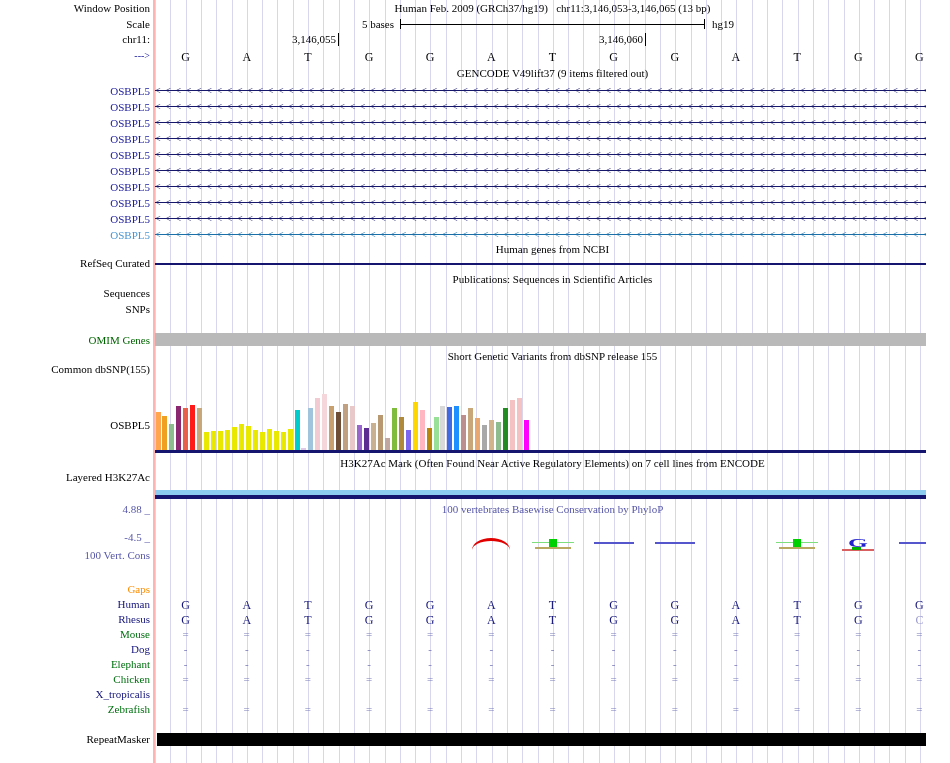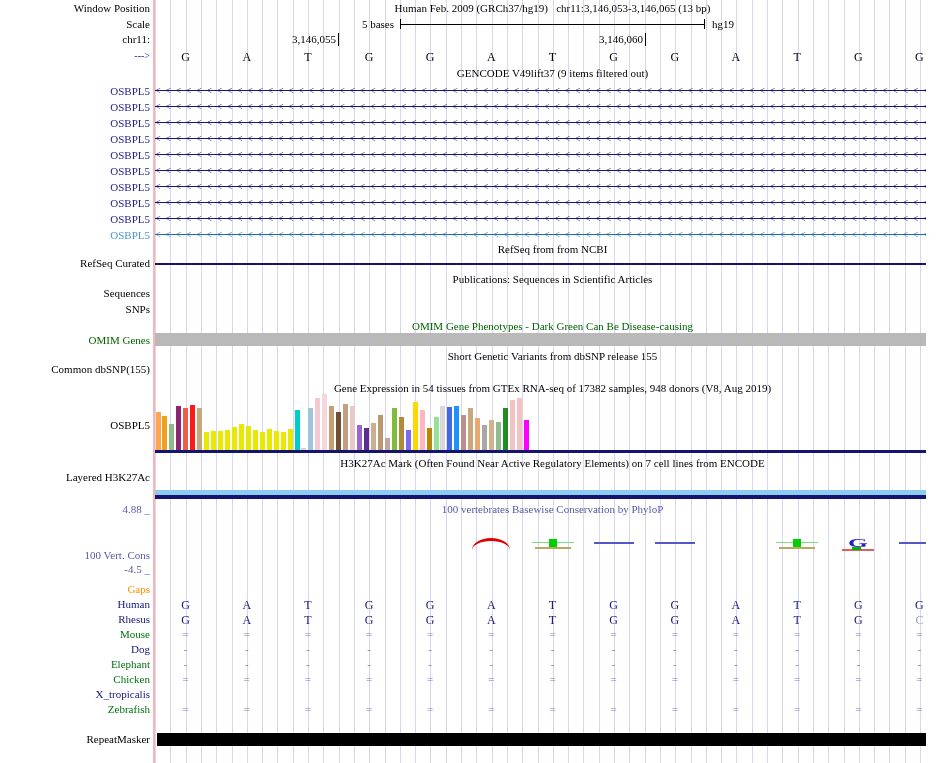--- a/index.html
+++ b/index.html
@@ -47,36 +47,34 @@
 
   <div class="abs lbl" style="top:33px">chr11:</div>
   <div id="coord-ticks"></div>
 
   <div class="abs lbl" style="top:50px;color:#22229e;font-size:10px">---&gt;</div>
   <div id="base-row"></div>
 
   <div class="abs track-title" style="top:67px">GENCODE V49lift37 (9 items filtered out)</div>
   <div id="gencode-rows"></div>
 
-  <div class="abs track-title" style="top:243px">RefSeq from from NCBI</div>
+  <div class="abs track-title" style="top:243px">Human genes from NCBI</div>
   <div class="abs lbl" style="top:257px"><span>RefSeq Curated</span></div>
   <div class="abs hline" style="top:263px;left:155px;width:795px;background:#151570"></div>
 
   <div class="abs track-title" style="top:273px">Publications: Sequences in Scientific Articles</div>
   <div class="abs lbl" style="top:287px">Sequences</div>
   <div class="abs lbl" style="top:303px">SNPs</div>
 
-  <div class="abs track-title" style="top:320px;color:#006400">OMIM Gene Phenotypes - Dark Green Can Be Disease-causing</div>
   <div class="abs lbl" style="top:334px;color:#006400">OMIM Genes</div>
   <div class="abs" style="top:333px;left:155px;width:795px;height:13px;background:#b9b9b9"></div>
 
   <div class="abs track-title" style="top:350px">Short Genetic Variants from dbSNP release 155</div>
   <div class="abs lbl" style="top:363px">Common dbSNP(155)</div>
 
-  <div class="abs track-title" style="top:382px">Gene Expression in 54 tissues from GTEx RNA-seq of 17382 samples, 948 donors (V8, Aug 2019)</div>
   <div class="abs lbl" style="top:419px">OSBPL5</div>
   <div id="gtex-bars" class="abs" style="top:394px;left:155px;width:795px;height:56px">
       <div class="bar" style="left:0.5px;height:38px;background:#FFA54F;"></div>
       <div class="bar" style="left:7.45px;height:34px;background:#EFA020;"></div>
       <div class="bar" style="left:14.4px;height:26px;background:#8FBC8F;"></div>
       <div class="bar" style="left:21.35px;height:44px;background:#8B2670;"></div>
       <div class="bar" style="left:28.3px;height:42px;background:#E8604C;"></div>
       <div class="bar" style="left:35.25px;height:45px;background:#FF1A1A;"></div>
       <div class="bar" style="left:42.2px;height:42px;background:#C8A87A;"></div>
       <div class="bar" style="left:49.15px;height:18px;background:#E8E800;"></div>
@@ -130,21 +128,21 @@
   <div class="abs" style="top:450px;left:155px;width:795px;height:3px;background:#151570"></div>
 
   <div class="abs track-title" style="top:457px">H3K27Ac Mark (Often Found Near Active Regulatory Elements) on 7 cell lines from ENCODE</div>
   <div class="abs lbl" style="top:471px">Layered H3K27Ac</div>
   <div class="abs" style="top:490px;left:155px;width:795px;height:5px;background:#8cccf0"></div>
   <div class="abs" style="top:495px;left:155px;width:795px;height:4px;background:#151570"></div>
 
   <div class="abs lbl" style="top:503px;color:#5757a8">4.88 _</div>
   <div class="abs track-title" style="top:503px;color:#5757a8">100 vertebrates Basewise Conservation by PhyloP</div>
   <div class="abs lbl" style="top:549px;color:#5757a8">100 Vert. Cons</div>
-  <div class="abs lbl" style="top:563px;color:#5757a8">-4.5 _</div>
+  <div class="abs lbl" style="top:531px;color:#5757a8">-4.5 _</div>
   <div id="cons-glyphs"></div>
 
   <div id="multiz-rows"></div>
 
   <div class="abs lbl" style="top:733px">RepeatMasker</div>
   <div class="abs" style="top:733px;left:157px;width:793px;height:13px;background:#000"></div>
 <div style="position:absolute;top:33px;left:248px;width:88px;text-align:right;">3,146,055</div>
     <div class="tick" style="position:absolute;top:33px;left:338px;"></div>
     <div style="position:absolute;top:33px;left:555px;width:88px;text-align:right;">3,146,060</div>
     <div class="tick" style="position:absolute;top:33px;left:645px;"></div>

